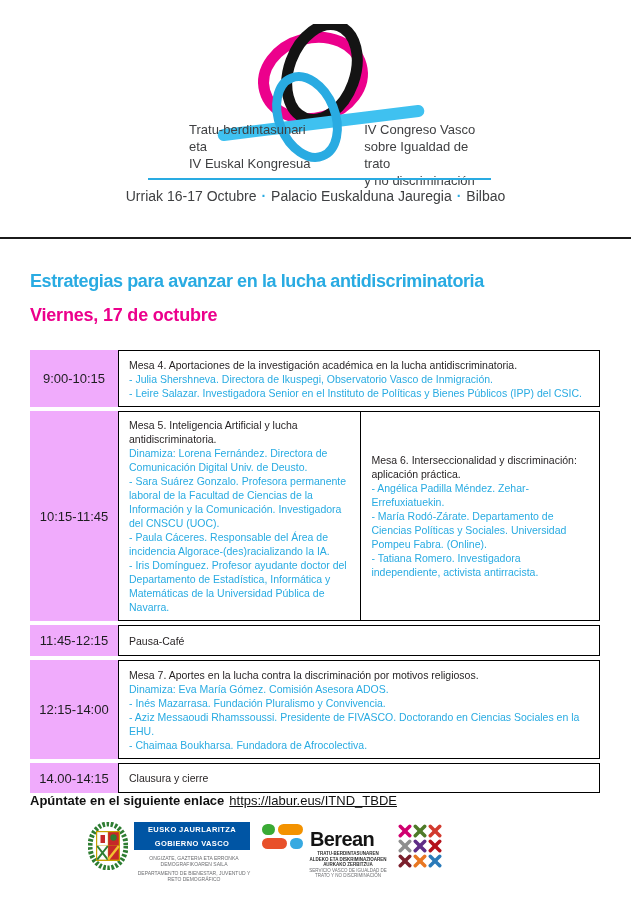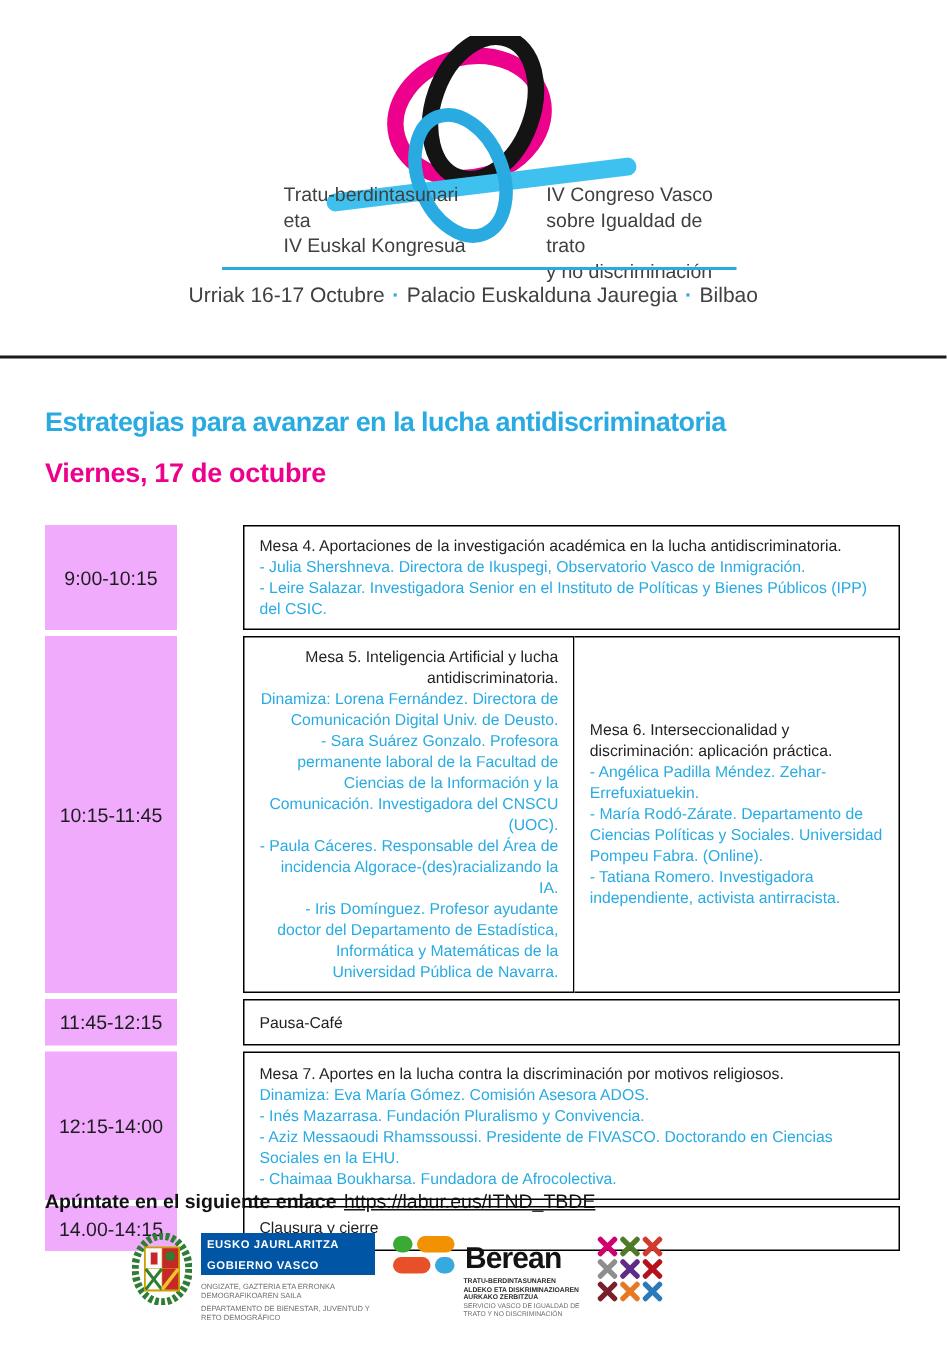--- a/index.html
+++ b/index.html
@@ -18,33 +18,33 @@
   
   .page-title{position:absolute;left:30px;top:271px;font-size:18px;font-weight:bold;letter-spacing:-0.4px;color:#29abe2;}
   .page-subtitle{position:absolute;left:30px;top:305px;font-size:18px;font-weight:bold;letter-spacing:-0.2px;color:#ec008c;}
   
   .schedule{position:absolute;left:30px;top:350px;width:570px;display:flex;flex-direction:column;gap:4px;}
   .sched-row{display:flex;align-items:stretch;}
   .row-0{min-height:57px;} .row-1{min-height:208px;} .row-2{min-height:31px;}
   .row-3{min-height:99px;} .row-4{min-height:30px;}
   .time-cell{width:88px;flex:0 0 88px;background:#f0abfc;display:flex;align-items:center;justify-content:center;
     font-size:13px;color:#1d1d1f;}
-  .cells{flex:1;display:flex;align-items:stretch;padding-left:44px;}
+  .cells{flex:1;display:flex;align-items:stretch;}
   .cell{flex:1;border:1.6px solid #000;background:#fff;display:flex;flex-direction:column;justify-content:center;
     padding:6px 10px;box-sizing:border-box;}
-  .cell-left{flex:0 0 50.5%;text-align:right;}
+  .cell-left{flex:0 0 50.5%;}
   .cell-right{border-left:none;}
   .ln{margin:0;font-size:10.5px;line-height:14px;}
   .k{color:#231f20;} .b{color:#29abe2;}
   
   .signup{position:absolute;left:30px;top:793px;width:570px;text-align:left;font-size:13px;color:#111;}
   .signup-label{font-weight:bold;margin-right:5px;}
   .signup-link{color:#111;text-decoration:underline;cursor:pointer;}
   
-  .footer{position:absolute;left:0;top:818px;width:631px;height:80px;}
+  .footer{position:absolute;left:0;top:818px;width:631px;height:80px;text-align:center;}
   .gv{position:absolute;left:88px;top:4px;width:175px;display:flex;gap:6px;}
   .gv-arms{flex:0 0 40px;}
   .gv-right{display:flex;flex-direction:column;}
   .gv-bar{background:#0055a4;color:#fff;font-weight:bold;font-size:7.5px;letter-spacing:0.4px;
     padding:2.5px 4px;width:108px;}
   .gv-dept{margin-top:5px;font-size:5px;line-height:6px;color:#6d6e71;width:120px;}
   .gv-dept p{margin:0 0 3px 0;}
   .berean{position:absolute;left:262px;top:6px;width:128px;}
   .b-top{display:flex;align-items:flex-end;gap:7px;}
   .pills{display:flex;flex-direction:column;gap:3px;}

